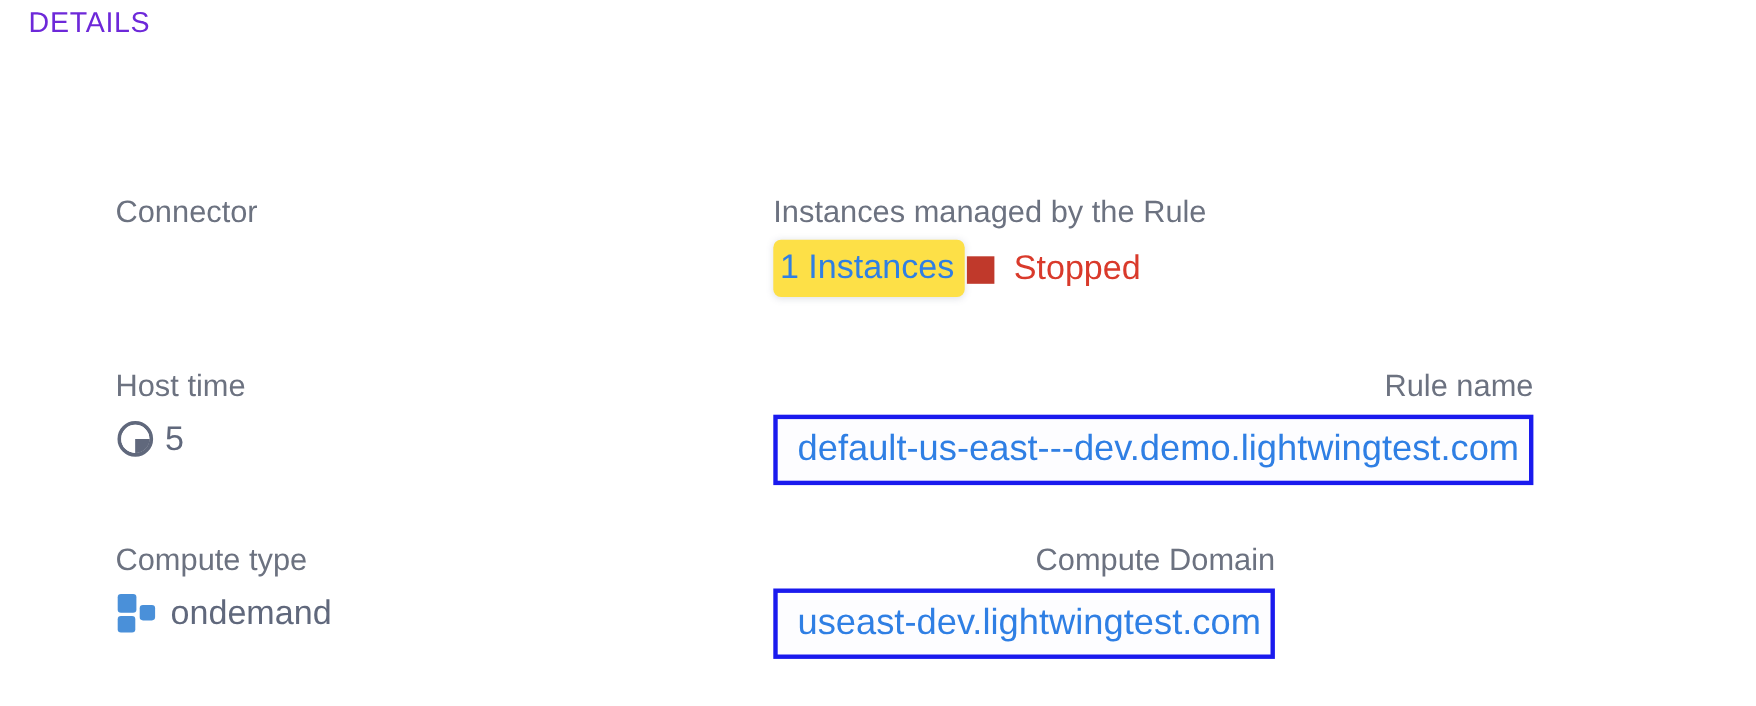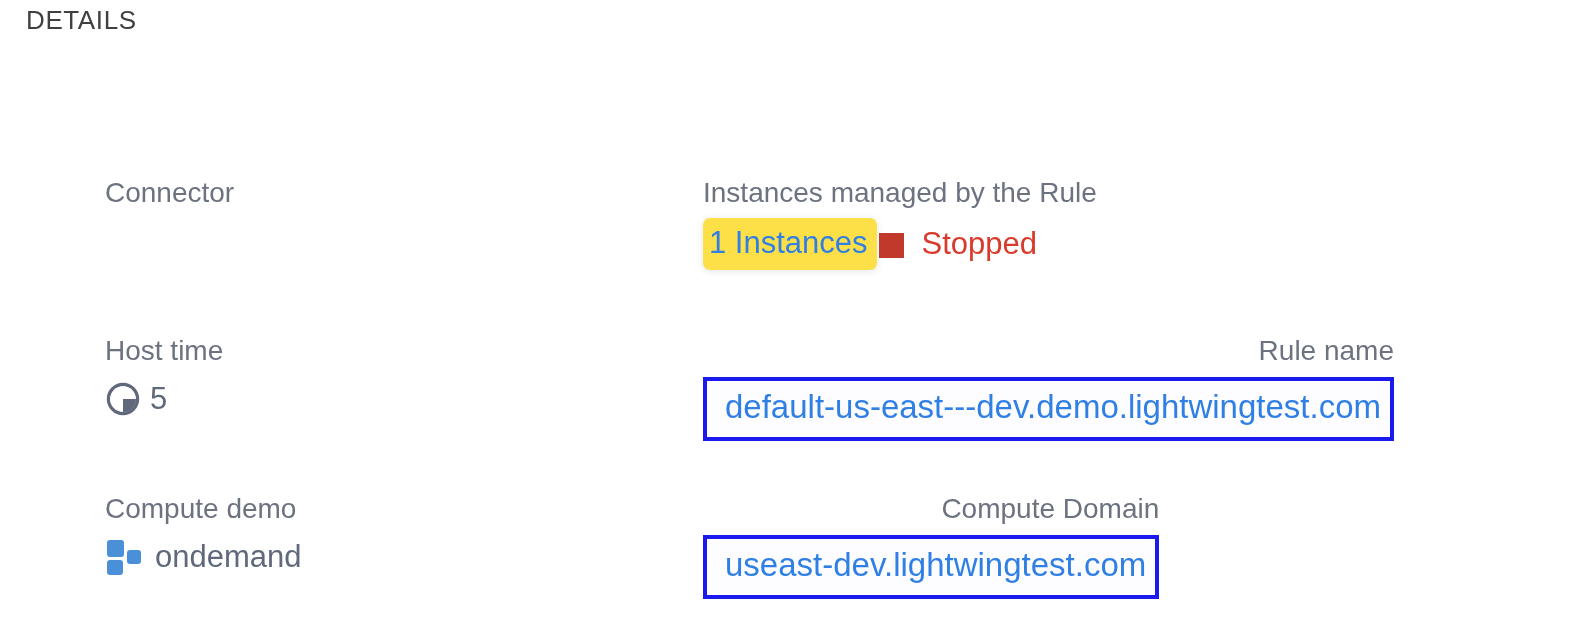--- a/index.html
+++ b/index.html
@@ -18,21 +18,21 @@
     overflow: hidden;
   }
 
   
   .section-header {
     position: absolute;
     left: 26px;
     top: 4px;
     font-size: 26px;
     letter-spacing: 0.6px;
-    color: #404040;
+    color: #6d28d9;
     font-weight: 400;
     line-height: 32px;
     white-space: nowrap;
   }
 
   
   .details-grid {
     position: absolute;
     left: 0;
     top: 176px;
@@ -197,21 +197,21 @@
       <div class="field-label">Rule name</div>
       <div class="highlight-box">
         <span class="link-text">default-us-east---dev.demo.lightwingtest.com</span>
       </div>
     </div>
   </div>
 
   <div class="details-row">
 
     <div class="field col-left">
-      <div class="field-label">Compute demo</div>
+      <div class="field-label">Compute type</div>
       <div class="field-value">
         <span class="icon compute-icon">
           <svg width="42" height="38" viewBox="0 0 42 38" xmlns="http://www.w3.org/2000/svg">
             <rect x="2" y="2" width="17" height="17" rx="3" fill="#4a90d9"></rect>
             <rect x="22" y="12" width="14" height="14" rx="3" fill="#4a90d9"></rect>
             <rect x="2" y="22" width="16" height="15" rx="3" fill="#4a90d9"></rect>
           </svg>
         </span>
         <span>ondemand</span>
       </div>

